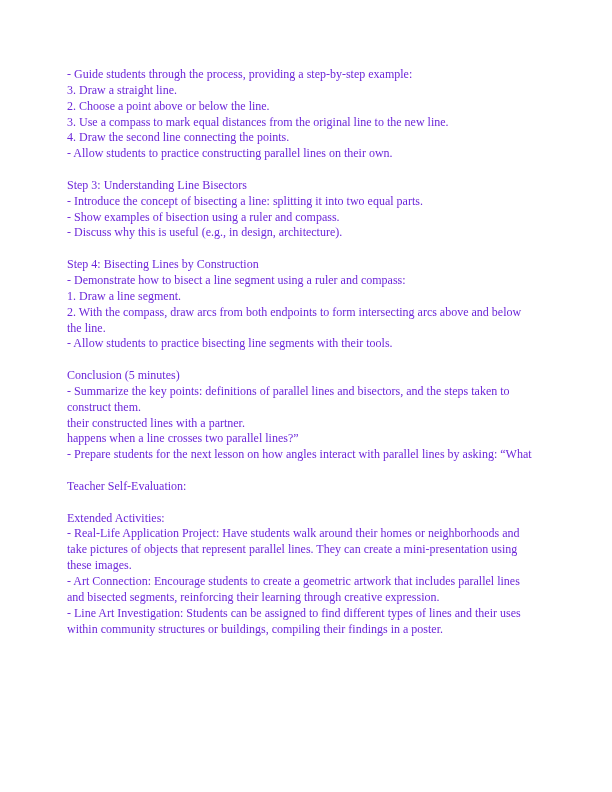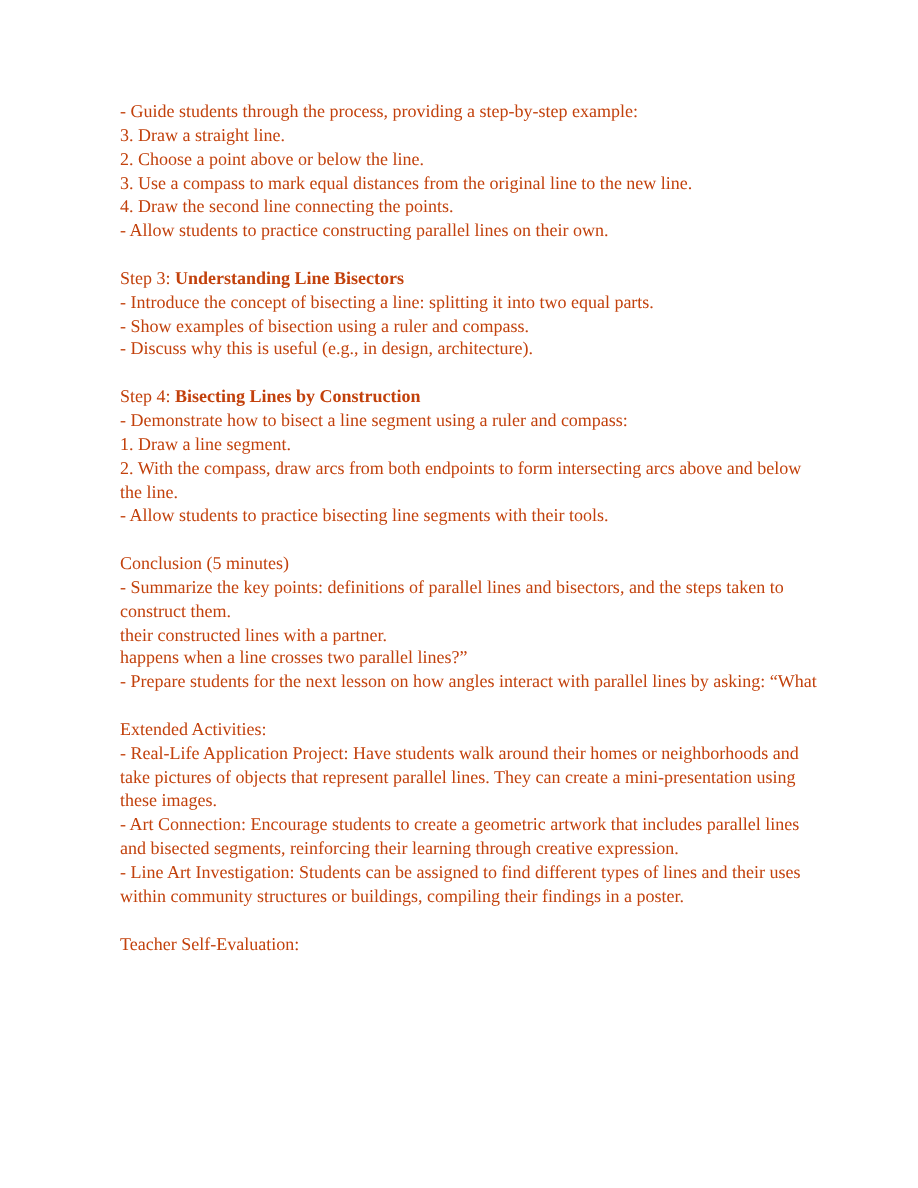--- a/index.html
+++ b/index.html
@@ -9,36 +9,36 @@
   }
   .page {
     position: relative;
     width: 612px;
     height: 792px;
     background: #ffffff;
     overflow: hidden;
   }
   .doc-body {
     position: absolute;
-    left: 80px;
+    left: 67px;
     top: 67px;
     width: 468px;
     font-family: "Liberation Serif", "DejaVu Serif", serif;
     font-size: 12px;
     line-height: 15.85px;
-    color: #c2410c;
+    color: #6d28d9;
   }
   .doc-section { margin: 0; padding: 0; }
   .doc-section + .doc-section { margin-top: 15.85px; }
   .doc-line, .doc-heading {
     white-space: pre;
     min-height: 15.85px;
   }
   .doc-heading .hb { font-weight: normal; }
-  .doc-heading .hr { font-weight: bold; margin-top: 39px; }
+  .doc-heading .hr { font-weight: normal; margin-top: 39px; }
 </style>
 </head>
 <body>
 
 <div class="page">
   <div class="doc-body">
 
     <div class="doc-section">
       <div class="doc-line">- Guide students through the process, providing a step-by-step example:</div>
       <div class="doc-line">3. Draw a straight line.</div>
@@ -67,28 +67,28 @@
     <div class="doc-section">
       <div class="doc-heading"><span class="hb">Conclusion (5 minutes)</span><span class="hr"></span></div>
       <div class="doc-line">- Summarize the key points: definitions of parallel lines and bisectors, and the steps taken to</div>
       <div class="doc-line">construct them.</div>
       <div class="doc-line">their constructed lines with a partner.</div>
       <div class="doc-line">happens when a line crosses two parallel lines?”</div>
       <div class="doc-line">- Prepare students for the next lesson on how angles interact with parallel lines by asking: “What</div>
     </div>
 
     <div class="doc-section">
+      <div class="doc-heading"><span class="hb">Teacher Self-Evaluation:</span><span class="hr"></span></div>
+    </div>
+
+    <div class="doc-section">
       <div class="doc-heading"><span class="hb">Extended Activities:</span><span class="hr"></span></div>
       <div class="doc-line">- Real-Life Application Project: Have students walk around their homes or neighborhoods and</div>
       <div class="doc-line">take pictures of objects that represent parallel lines. They can create a mini-presentation using</div>
       <div class="doc-line">these images.</div>
       <div class="doc-line">- Art Connection: Encourage students to create a geometric artwork that includes parallel lines</div>
       <div class="doc-line">and bisected segments, reinforcing their learning through creative expression.</div>
       <div class="doc-line">- Line Art Investigation: Students can be assigned to find different types of lines and their uses</div>
       <div class="doc-line">within community structures or buildings, compiling their findings in a poster.</div>
     </div>
 
-    <div class="doc-section">
-      <div class="doc-heading"><span class="hb">Teacher Self-Evaluation:</span><span class="hr"></span></div>
-    </div>
-
   </div>
 </div>
 
 </body></html>

